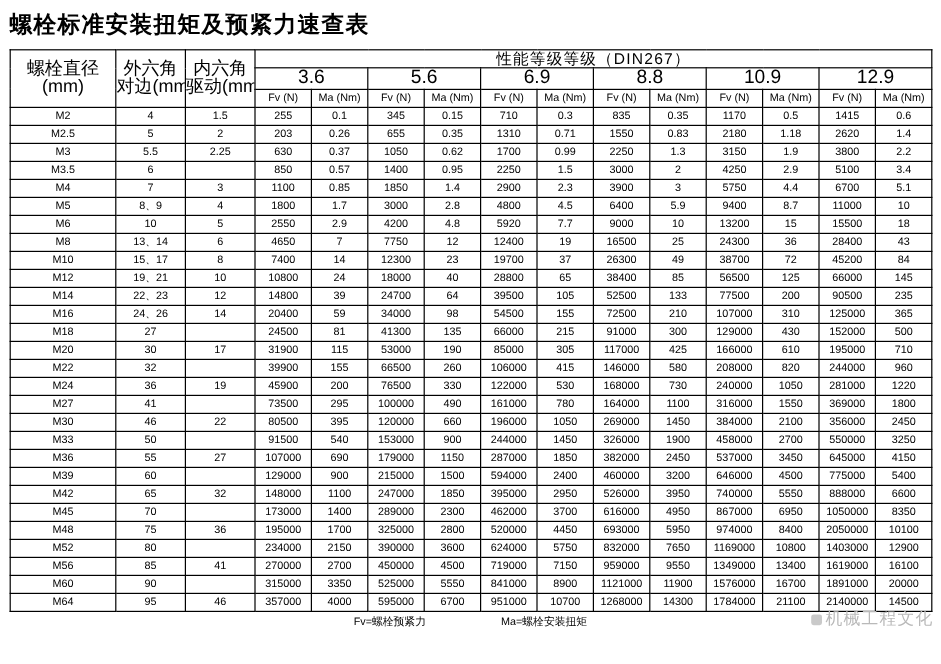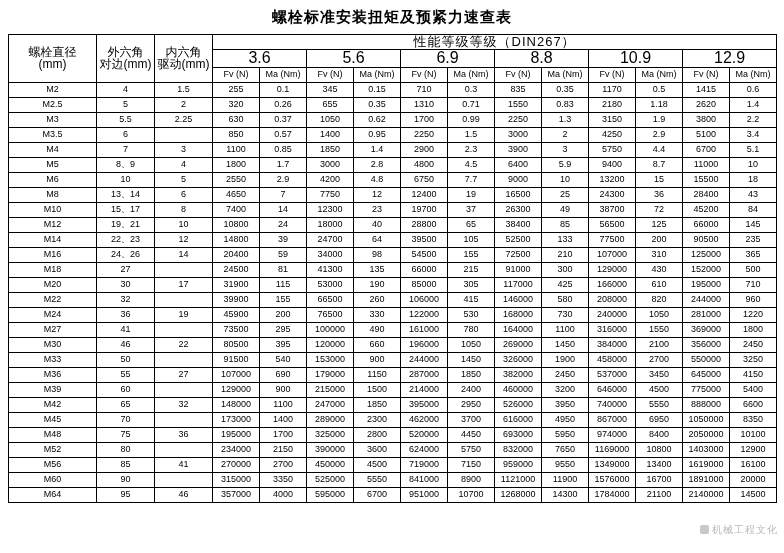--- a/index.html
+++ b/index.html
@@ -15,22 +15,22 @@
     overflow: hidden;
   }
   #page {
     position: relative;
     width: 784px;
     height: 553px;
     box-sizing: border-box;
     padding: 0 8px;
   }
   #title {
-    text-align: center;
-    font-size: 15px;
+    text-align: left;
+    font-size: 19px;
     font-weight: bold;
     letter-spacing: 1px;
     padding-top: 8px;
     padding-bottom: 7px;
   }
   table.grid {
     border-collapse: collapse;
     width: 768px;
     table-layout: fixed;
     font-size: 9px;
@@ -56,42 +56,42 @@
   .hdr-class {
     font-size: 16px;
     height: 26px;
   }
   .hdr-unit {
     font-size: 9px;
     height: 16px;
     margin-top: 36px;
   }
   .hdr-left {
-    font-size: 12px;
+    font-size: 15px;
     line-height: 1.25;
     margin-top: 41px;
   }
   .hdr-left .l1 { display: block; }
   .hdr-left .l2 { display: block; }
   td.data {
     font-size: 9px;
   }
   .footer {
     position: relative;
     width: 768px;
     font-size: 9px;
     text-align: center;
     padding-top: 2px;
   }
   .footer .fleft { margin-right: 60px; }
   .wm {
     position: absolute;
     right: 6px;
-    bottom: 16px;
-    font-size: 10px;
+    bottom: 28px;
+    font-size: 14px;
     color: #b9b9b9;
     letter-spacing: 1px;
   }
   .wm .wmicon {
     display: inline-block;
     width: 9px;
     height: 9px;
     border-radius: 2px;
     background: #c9c9c9;
     margin-right: 3px;
@@ -177,21 +177,21 @@
           <td class="data">0.35</td>
           <td class="data">1170</td>
           <td class="data">0.5</td>
           <td class="data">1415</td>
           <td class="data">0.6</td>
         </tr>
         <tr>
           <td class="data">M2.5</td>
           <td class="data">5</td>
           <td class="data">2</td>
-          <td class="data">320</td>
+          <td class="data">203</td>
           <td class="data">0.26</td>
           <td class="data">655</td>
           <td class="data">0.35</td>
           <td class="data">1310</td>
           <td class="data">0.71</td>
           <td class="data">1550</td>
           <td class="data">0.83</td>
           <td class="data">2180</td>
           <td class="data">1.18</td>
           <td class="data">2620</td>
@@ -266,21 +266,21 @@
           <td class="data">10</td>
         </tr>
         <tr>
           <td class="data">M6</td>
           <td class="data">10</td>
           <td class="data">5</td>
           <td class="data">2550</td>
           <td class="data">2.9</td>
           <td class="data">4200</td>
           <td class="data">4.8</td>
-          <td class="data">6750</td>
+          <td class="data">5920</td>
           <td class="data">7.7</td>
           <td class="data">9000</td>
           <td class="data">10</td>
           <td class="data">13200</td>
           <td class="data">15</td>
           <td class="data">15500</td>
           <td class="data">18</td>
         </tr>
         <tr>
           <td class="data">M8</td>
@@ -504,21 +504,21 @@
           <td class="data">4150</td>
         </tr>
         <tr>
           <td class="data">M39</td>
           <td class="data">60</td>
           <td class="data"></td>
           <td class="data">129000</td>
           <td class="data">900</td>
           <td class="data">215000</td>
           <td class="data">1500</td>
-          <td class="data">214000</td>
+          <td class="data">594000</td>
           <td class="data">2400</td>
           <td class="data">460000</td>
           <td class="data">3200</td>
           <td class="data">646000</td>
           <td class="data">4500</td>
           <td class="data">775000</td>
           <td class="data">5400</td>
         </tr>
         <tr>
           <td class="data">M42</td>
@@ -635,18 +635,22 @@
           <td class="data">1268000</td>
           <td class="data">14300</td>
           <td class="data">1784000</td>
           <td class="data">21100</td>
           <td class="data">2140000</td>
           <td class="data">14500</td>
         </tr>
       </tbody>
   </table>
 
+  <div class="footer">
+    <span class="fleft">Fv=螺栓预紧力</span>
+    <span>Ma=螺栓安装扭矩</span>
+  </div>
 
   <div class="wm">
     <span class="wmicon"></span><span>机械工程文化</span>
   </div>
 
 </div>
 
 </body></html>

